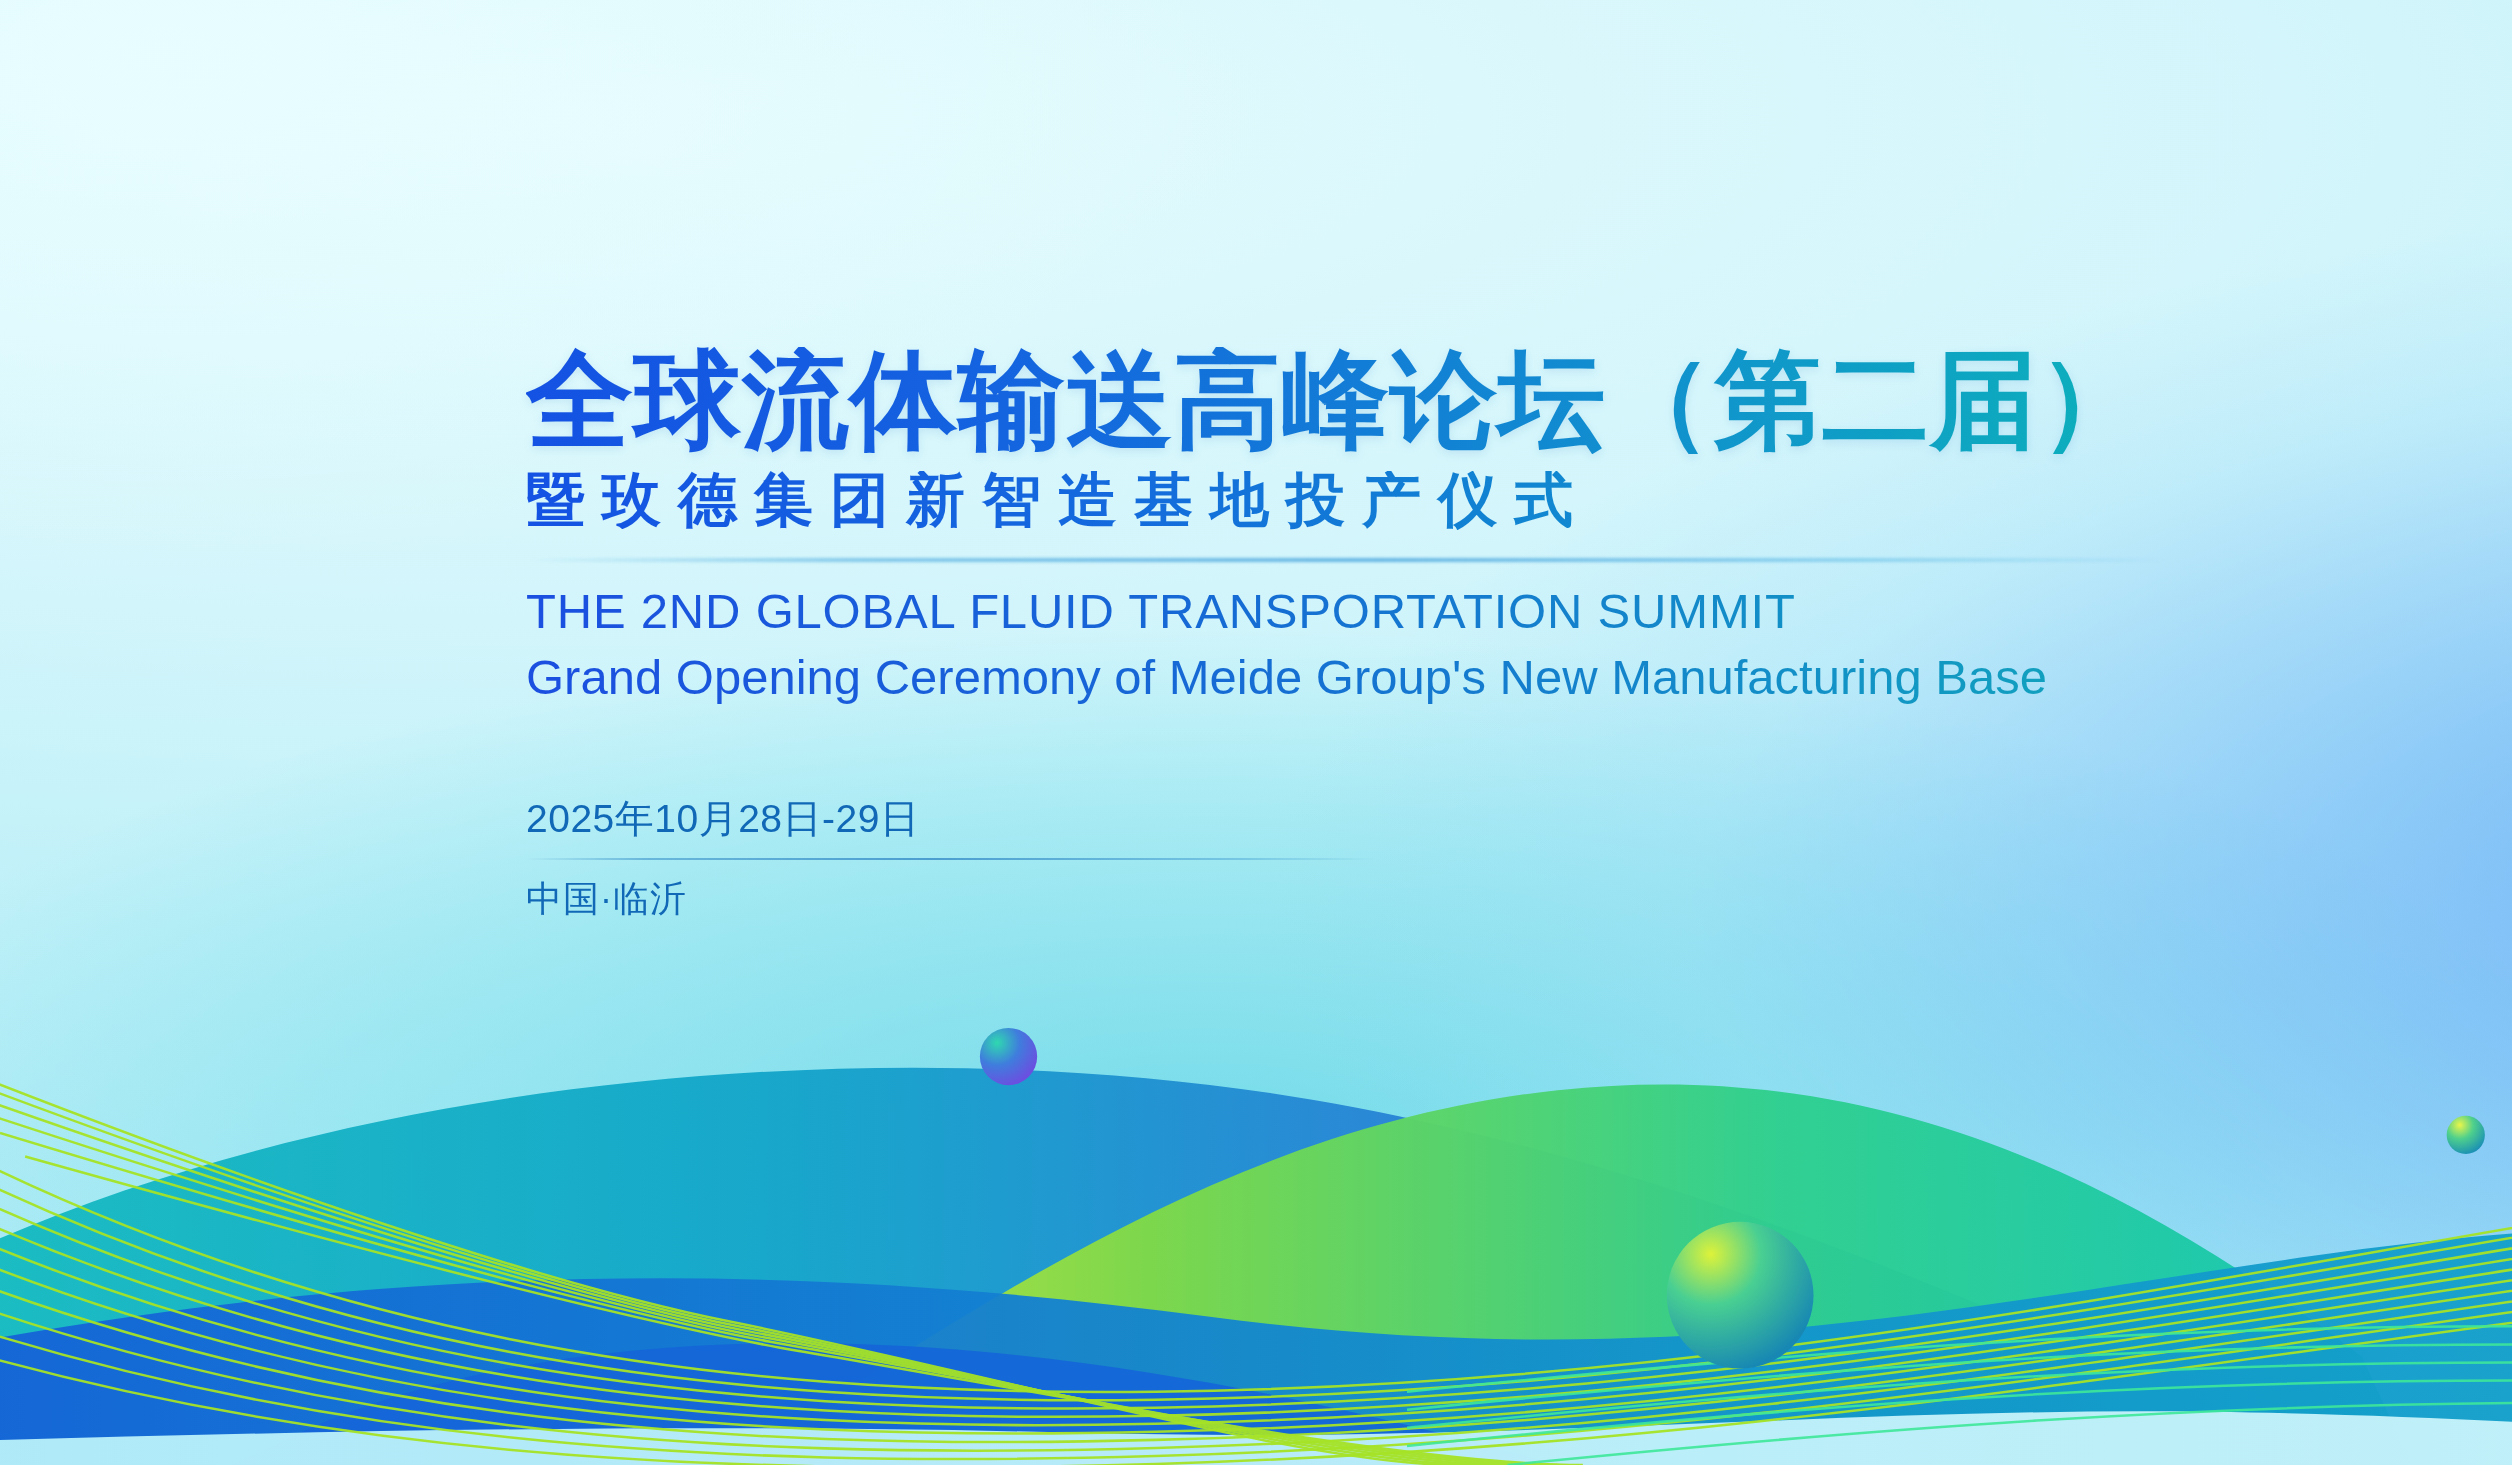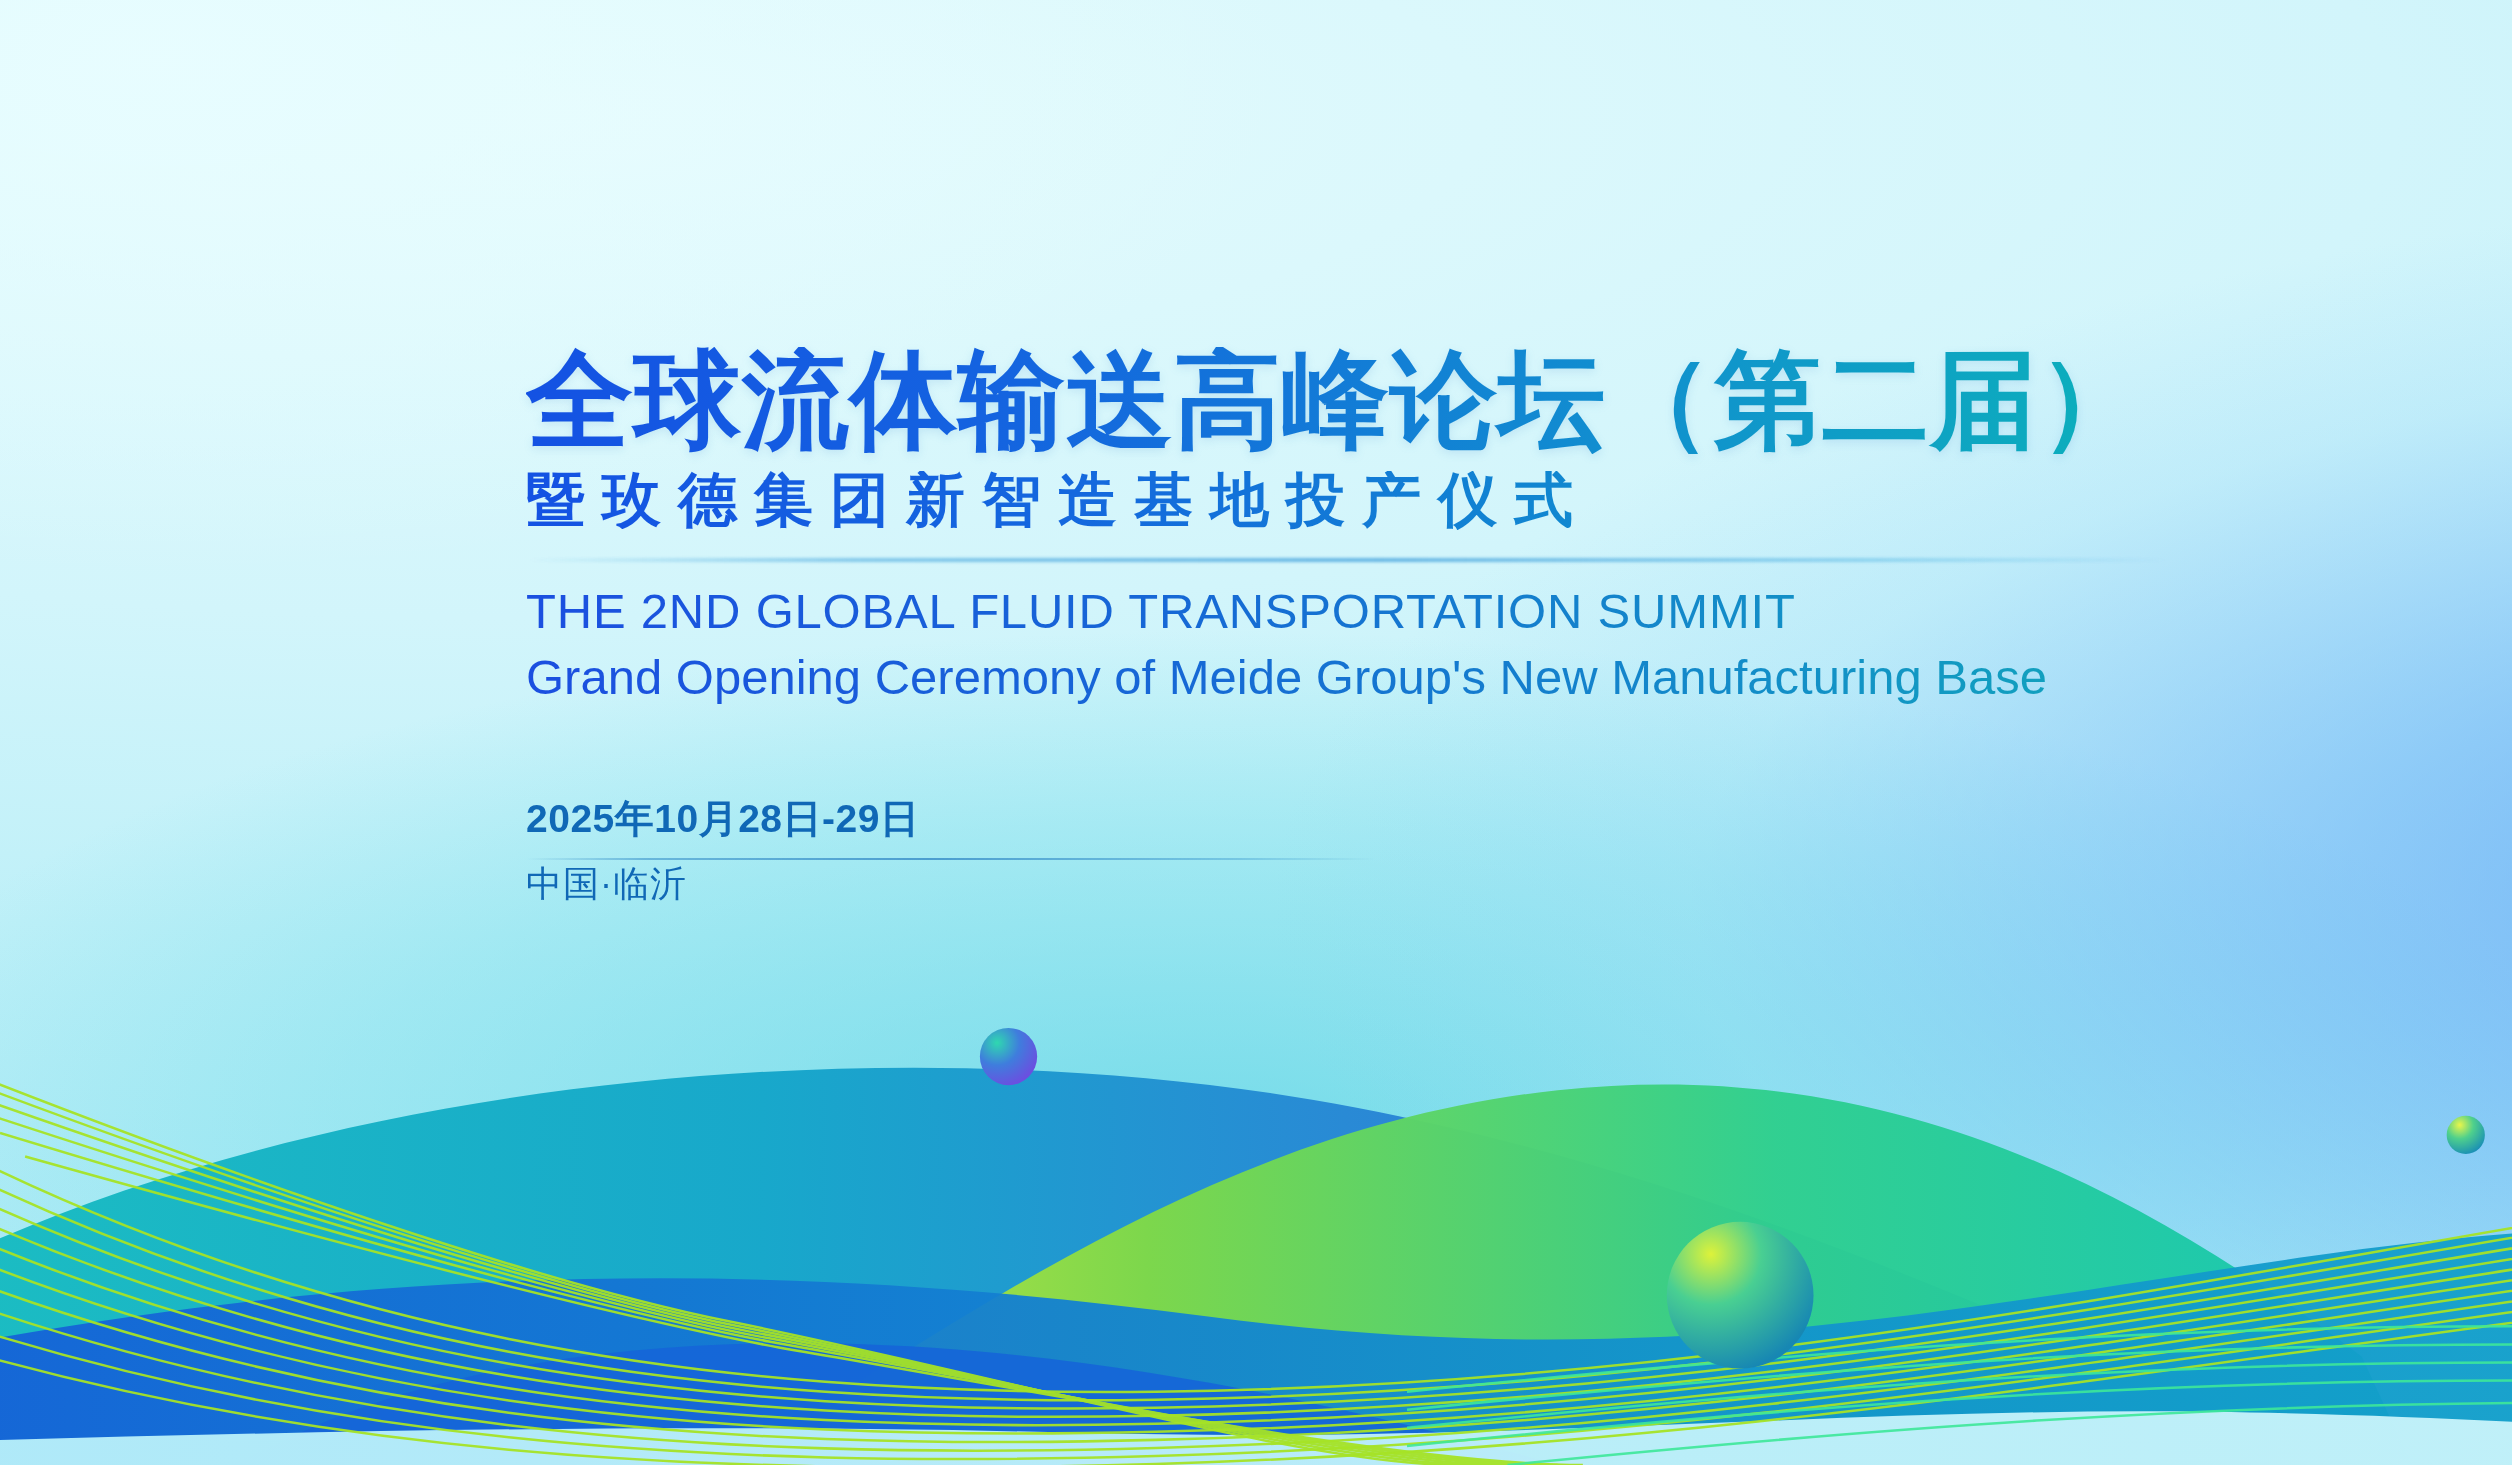--- a/index.html
+++ b/index.html
@@ -111,33 +111,33 @@
     -webkit-text-fill-color:transparent;
   }
 
   .meta{
     margin-top:95px;
     width:904px;
   }
   .meta-date{
     font-size:39px;
     line-height:1.0;
-    font-weight:700;
+    font-weight:400;
     letter-spacing:0.5px;
     color:#1068b6;
     white-space:nowrap;
   }
   .rule-thin{
     margin-top:20px;
     width:849px; height:2px;
     background:linear-gradient(90deg,rgba(26,120,190,0) 0%,rgba(26,120,190,.45) 14%,rgba(22,112,186,.62) 48%,rgba(30,130,196,.32) 84%,rgba(30,130,196,0) 100%);
     filter:blur(0.7px);
   }
   .meta-place{
-    margin-top:6px;
+    margin-top:21px;
     font-size:36px;
     line-height:1.0;
     font-weight:400;
     letter-spacing:1px;
     color:#1068b6;
     white-space:nowrap;
   }
 </style>
 </head>
 <body>

